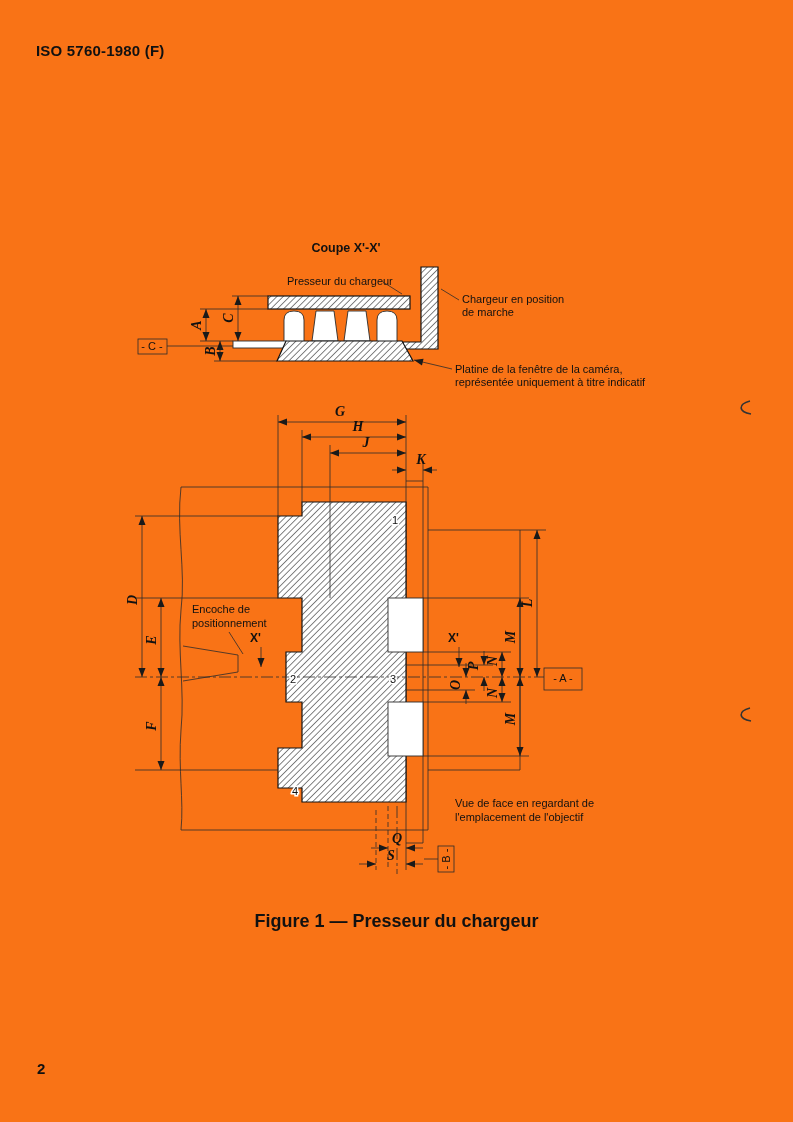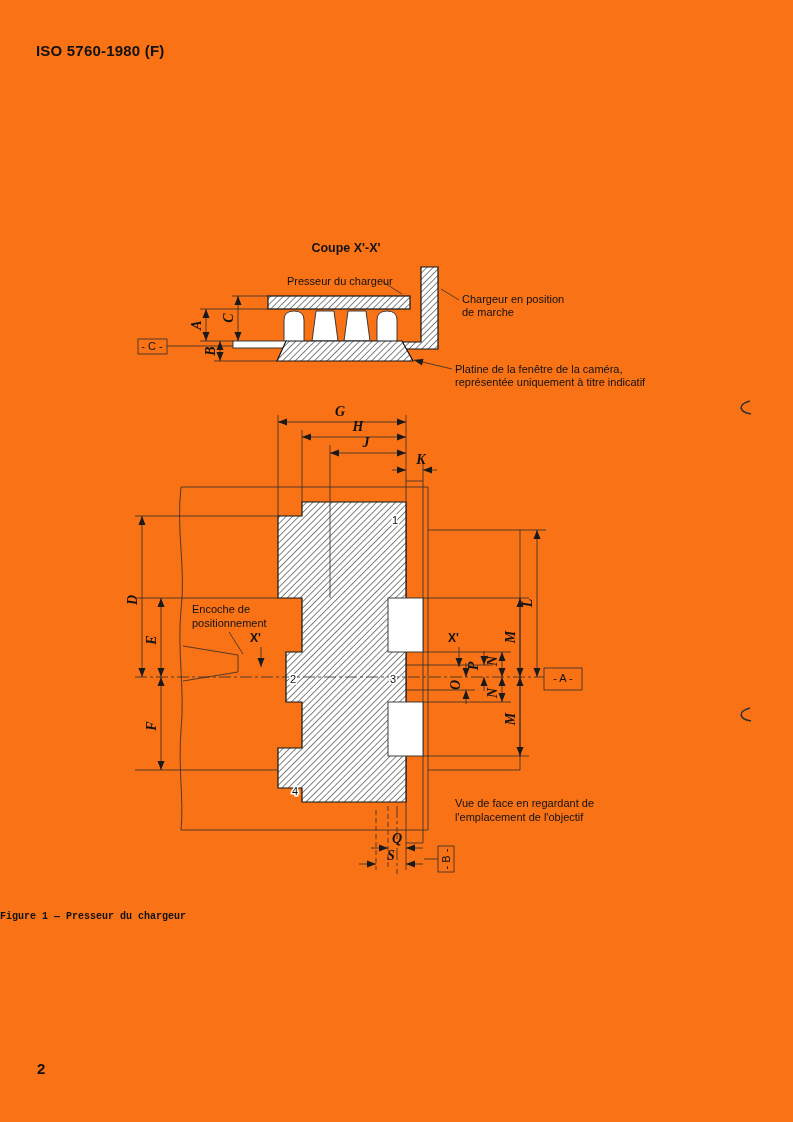--- a/index.html
+++ b/index.html
@@ -1,20 +1,20 @@
 <!DOCTYPE html>
 <html><head>
 <meta charset="utf-8">
 <style>
   html,body{margin:0;padding:0;background:#ffffff;}
   .page{position:relative;width:793px;height:1122px;background:#f97316;overflow:hidden;
         font-family:"Liberation Sans",sans-serif;color:#111;}
   .iso-header{position:absolute;left:36px;top:42px;font-size:15px;font-weight:bold;letter-spacing:.2px;}
   .note{position:absolute;left:140px;top:889px;font-size:11.5px;white-space:nowrap;}
-  .caption{position:absolute;left:0;top:911px;width:100%;text-align:left;font-size:10px;font-weight:bold;font-family:Liberation Mono, monospace;}
+  .caption{position:absolute;left:0;top:911px;width:100%;text-align:center;font-size:18px;font-weight:bold;}
   .pagenum{position:absolute;left:37px;top:1060px;font-size:15px;font-weight:bold;}
   svg.drawing{position:absolute;left:0;top:0;}
   .thin{stroke:#2b2b2b;stroke-width:.8;fill:none;}
   .cl{stroke:#2b2b2b;stroke-width:.8;fill:none;stroke-dasharray:12 3 3 3;}
   .dsh{stroke:#2b2b2b;stroke-width:.8;fill:none;stroke-dasharray:5 3;}
   .hatched{fill:url(#hatch);stroke:#141414;stroke-width:1.2;}
   .white{fill:#fff;stroke:#2b2b2b;stroke-width:.9;}
   .dimtxt{font-family:"Liberation Serif",serif;font-style:italic;font-size:14px;font-weight:600;fill:#111;}
   .lbl{font-family:"Liberation Sans",sans-serif;font-size:11px;fill:#111;}
   .ttl{font-family:"Liberation Sans",sans-serif;font-size:12.5px;font-weight:bold;fill:#111;}

